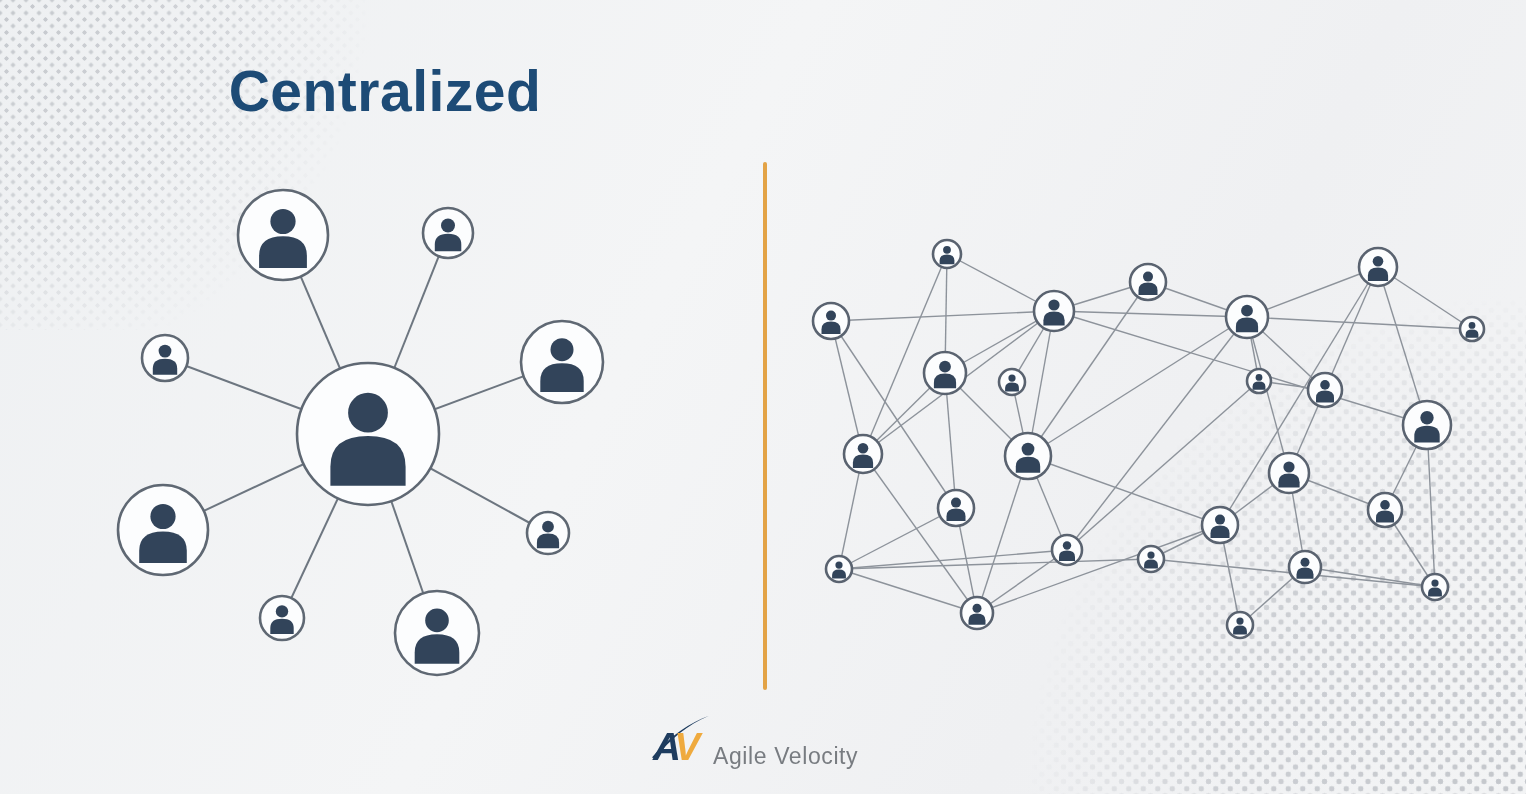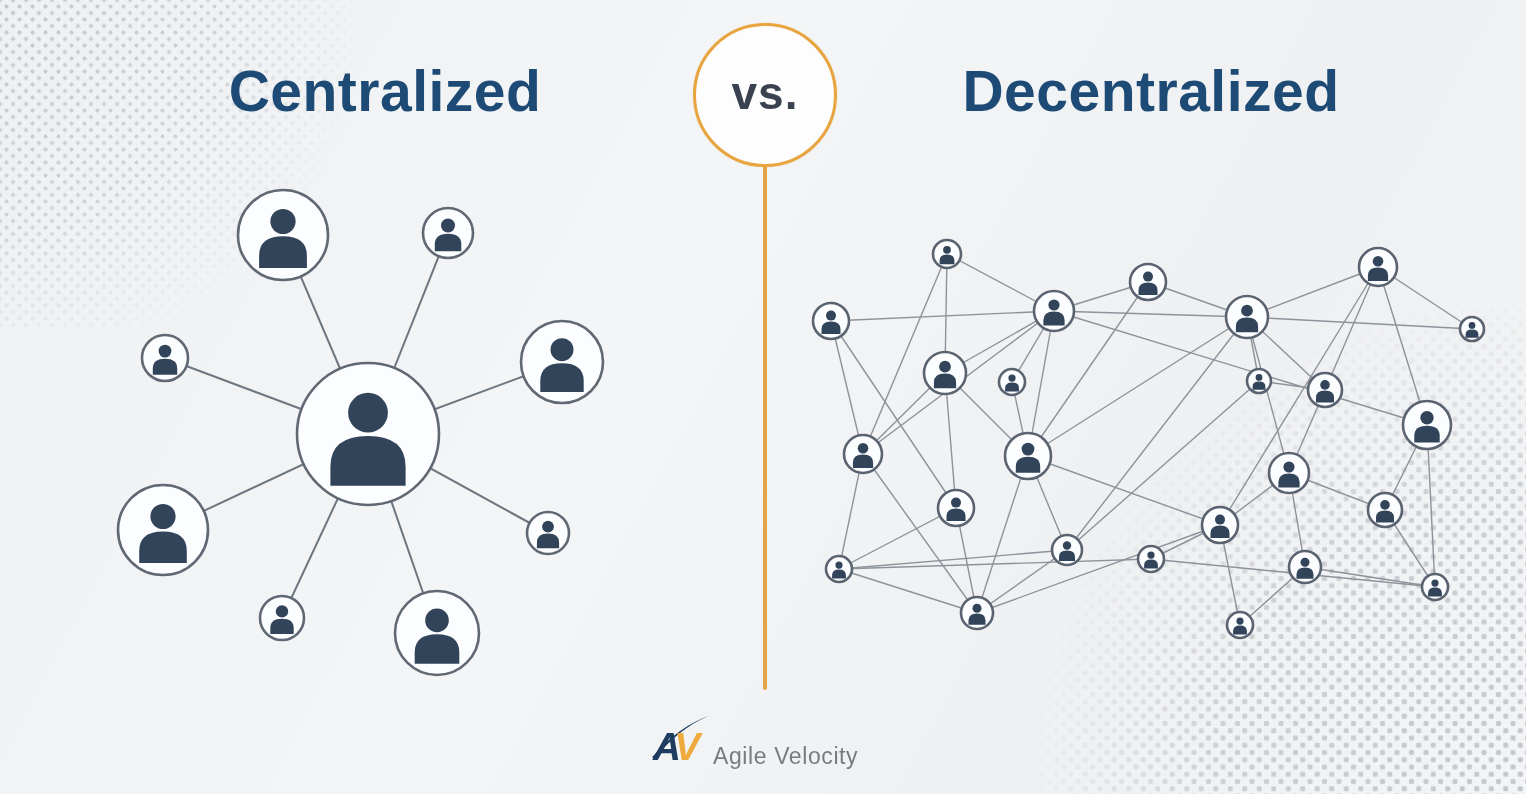--- a/index.html
+++ b/index.html
@@ -307,26 +307,22 @@
         <path d="M 1428.1 596.5 L 1428.1 593.0 Q 1428.1 587.4 1435 587.4 Q 1441.9 587.4 1441.9 593.0 L 1441.9 596.5 Z" fill="#32445a"></path>
       </g>
       <g>
         <circle cx="1240" cy="625" r="13" fill="#fcfdfe" stroke="#5a6370" stroke-width="2.6"></circle>
         <circle cx="1240" cy="621.1" r="3.6" fill="#32445a"></circle>
         <path d="M 1233.1 634.5 L 1233.1 631.0 Q 1233.1 625.4 1240 625.4 Q 1246.9 625.4 1246.9 631.0 L 1246.9 634.5 Z" fill="#32445a"></path>
       </g>
     </svg>
 
   <div class="title title-left">Centralized</div>
-  <div class="title title-right">Decentralized</div>
 
   <div class="vs-line"></div>
-  <div class="vs-circle">
-    <span>vs.</span>
-  </div>
 
   <div class="logo">
     <svg class="logo-mark" viewBox="0 0 62 52">
       <path d="M6 45 C 20 25, 40 10, 61 1 C 42 8, 21 21, 2 44 Z" fill="#1e3c5f"></path>
       <text x="3" y="47" font-size="40" font-weight="700" font-style="italic" fill="#1e3c5f">A</text>
       <text x="25" y="47" font-size="40" font-weight="700" font-style="italic" fill="#efaa3e">V</text>
     </svg>
     <span class="logo-text">Agile Velocity</span>
   </div>
 

